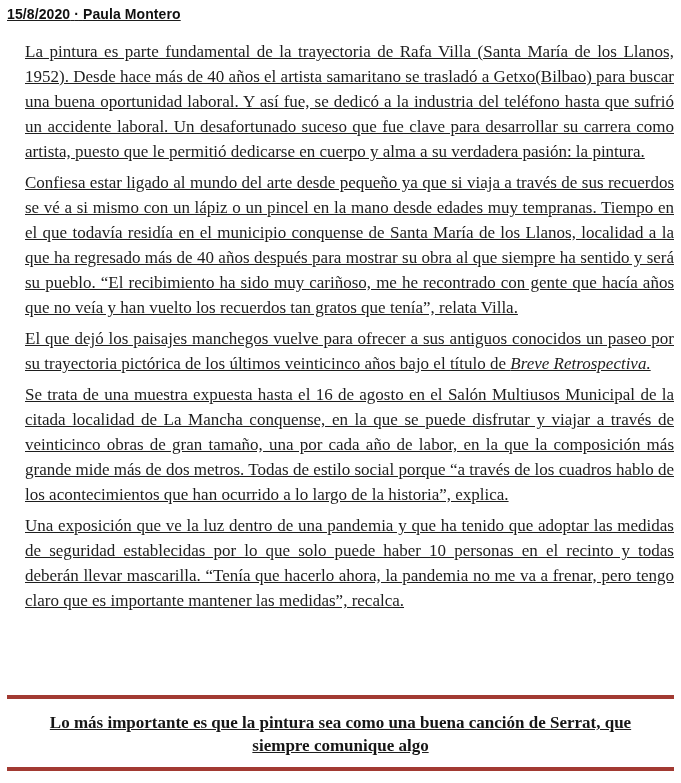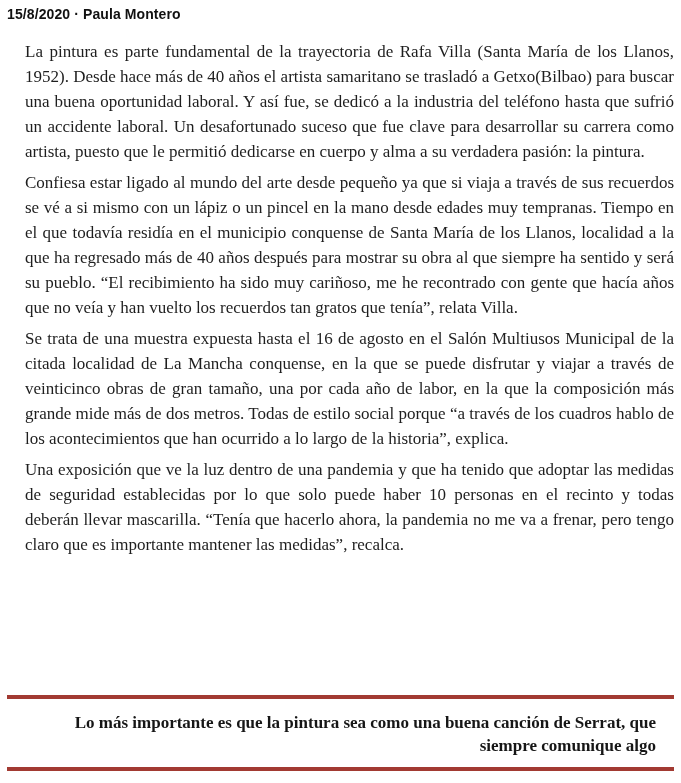--- a/index.html
+++ b/index.html
@@ -12,20 +12,21 @@
     font-family: "Liberation Serif", serif;
     color: var(--text-color, #1e1e1e);
   }
   .page {
     box-sizing: border-box;
     width: 681px;
     min-height: 783px;
     padding: 6px 7px 12px 7px;
     display: flex;
     flex-direction: column;
+    text-decoration: underline;
   }
   .byline {
     font-family: "Liberation Sans", sans-serif;
     font-weight: 700;
     font-size: 14px;
     line-height: 16px;
     color: #111111;
     margin: 0 0 17px 0;
     letter-spacing: 0.1px;
   }
@@ -40,21 +41,21 @@
     font-style: italic;
   }
   .pull-quote {
     margin-top: auto;
     border-top: 4px solid var(--rule-color, #a23a32);
     border-bottom: 4px solid var(--rule-color, #a23a32);
     padding: 12px 18px 10px 18px;
   }
   .pull-quote-text {
     margin: 0;
-    text-align: right;
+    text-align: center;
     font-weight: 700;
     font-size: 17px;
     line-height: 23px;
     color: #161616;
   }
 </style>
 </head>
 <body>
 
 <div class="page">
@@ -62,20 +63,21 @@
   <div class="byline">
     <span>15/8/2020</span>
     <span>·</span>
     <span>Paula Montero</span>
   </div>
 
   <p class="para">La pintura es parte fundamental de la trayectoria de Rafa Villa (Santa María de los Llanos, 1952). Desde hace más de 40 años el artista samaritano se trasladó a Getxo(Bilbao) para buscar una buena oportunidad laboral. Y así fue, se dedicó a la industria del teléfono hasta que sufrió un accidente laboral. Un desafortunado suceso que fue clave para desarrollar su carrera como artista, puesto que le permitió dedicarse en cuerpo y alma a su verdadera pasión: la pintura.</p>
 
   <p class="para">Confiesa estar ligado al mundo del arte desde pequeño ya que si viaja a través de sus recuerdos se vé a si mismo con un lápiz o un pincel en la mano desde edades muy tempranas. Tiempo en el que todavía residía en el municipio conquense de Santa María de los Llanos, localidad a la que ha regresado más de 40 años después para mostrar su obra al que siempre ha sentido y será su pueblo. “El recibimiento ha sido muy cariñoso, me he recontrado con gente que hacía años que no veía y han vuelto los recuerdos tan gratos que tenía”, relata Villa.</p>
 
+  <p class="para"><span>El que dejó los paisajes manchegos vuelve para ofrecer a sus antiguos conocidos un paseo por su trayectoria pictórica de los últimos veinticinco años bajo el título de </span><em>Breve Retrospectiva.</em></p>
 
   <p class="para">Se trata de una muestra expuesta hasta el 16 de agosto en el Salón Multiusos Municipal de la citada localidad de La Mancha conquense, en la que se puede disfrutar y viajar a través de veinticinco obras de gran tamaño, una por cada año de labor, en la que la composición más grande mide más de dos metros. Todas de estilo social porque “a través de los cuadros hablo de los acontecimientos que han ocurrido a lo largo de la historia”, explica.</p>
 
   <p class="para">Una exposición que ve la luz dentro de una pandemia y que ha tenido que adoptar las medidas de seguridad establecidas por lo que solo puede haber 10 personas en el recinto y todas deberán llevar mascarilla. “Tenía que hacerlo ahora, la pandemia no me va a frenar, pero tengo claro que es importante mantener las medidas”, recalca.</p>
 
   <div class="pull-quote">
     <p class="pull-quote-text">Lo más importante es que la pintura sea como una buena canción de Serrat, que siempre comunique algo</p>
   </div>
 
 </div>

